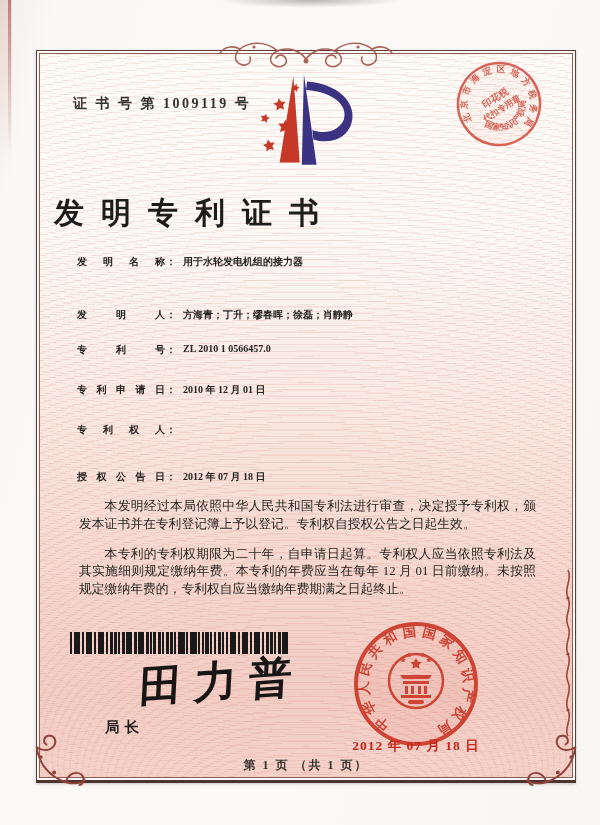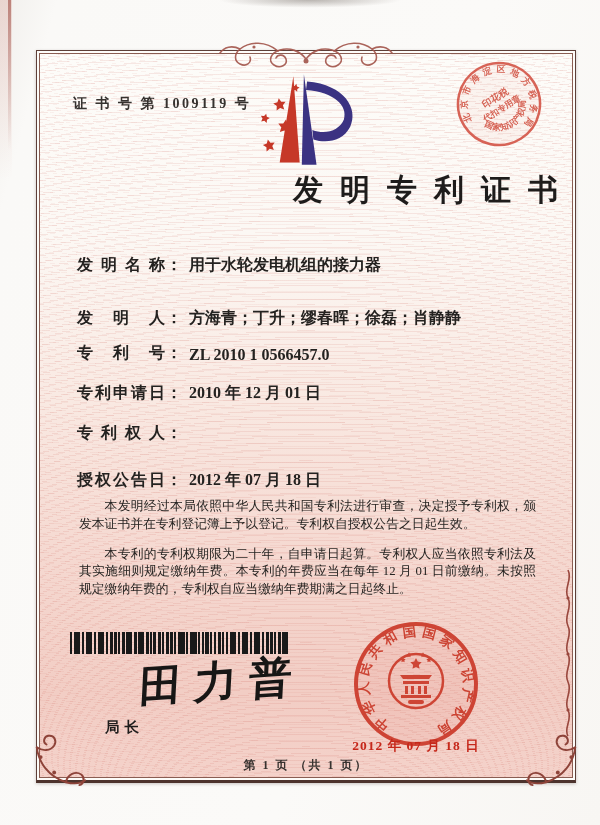--- a/index.html
+++ b/index.html
@@ -22,24 +22,24 @@
     background:linear-gradient(180deg,#fdfcf9 0%,#fcf8f4 25%,#f9e9e2 48%,#f5d8d0 70%,#f2cdc4 88%,#f4d2ca 100%);
   }
   .waves1{position:absolute;inset:3px;pointer-events:none;
     background:repeating-radial-gradient(ellipse 900px 260px at 50% 115%,rgba(202,92,82,.13) 0 1px,transparent 1px 6px);}
   .waves2{position:absolute;inset:3px;pointer-events:none;
     background:repeating-radial-gradient(ellipse 1100px 420px at 50% -40%,rgba(202,92,82,.07) 0 1px,transparent 1px 7px);}
 
   .cert-number{position:absolute;left:28px;top:44px;font-size:14px;letter-spacing:2.5px;
     color:#36322f;font-weight:600;margin-left:8px;}
   .logo{position:absolute;left:210px;top:20px;width:118px;height:100px;}
-  .title{position:absolute;left:0;right:0;top:119px;text-align:right;font-size:30px;
+  .title{position:absolute;left:0;right:0;top:142px;text-align:left;font-size:30px;
     font-weight:600;letter-spacing:17px;color:#1e1c1b;text-indent:17px;}
 
-  .field{position:absolute;left:40px;display:flex;align-items:flex-end;font-size:16px;
+  .field{position:absolute;left:40px;display:flex;align-items:flex-start;font-size:10px;
     font-weight:700;color:#242220;white-space:nowrap;}
   .field .lbl{display:inline-block;width:88px;text-align:justify;text-align-last:justify;}
   .field .colon{margin:0 7px 0 1px;}
   .f0{top:204px}.f1{top:257px}.f2{top:292px}.f3{top:332px}.f4{top:372px}.f5{top:419px}
 
   .paras{position:absolute;left:30px;top:435px;width:481px;font-size:12.8px;
     line-height:17.8px;color:#262422;text-align:justify;}
   .paras p{margin:12px;text-indent:2em;}
 
   .barcode{position:absolute;left:33px;top:581px;width:218px;height:22px;

